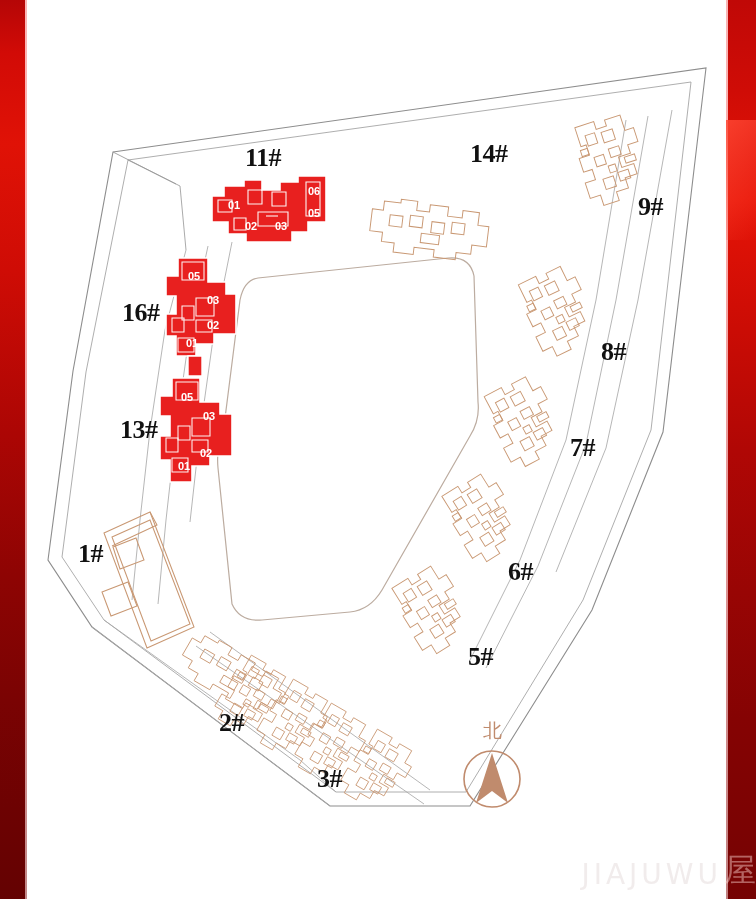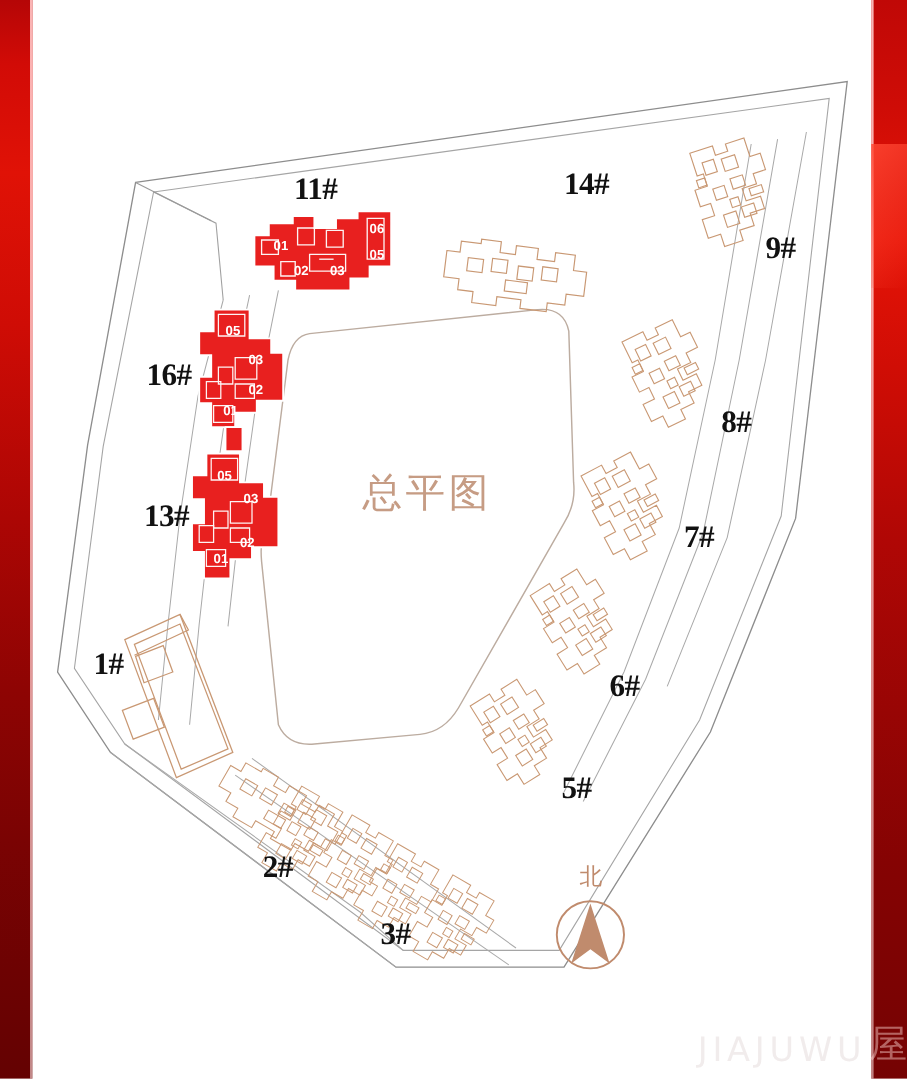--- a/index.html
+++ b/index.html
@@ -243,20 +243,19 @@
     <div class="unit" style="left:207px;top:295px;">03</div>
     <div class="unit" style="left:207px;top:320px;">02</div>
     <div class="unit" style="left:186px;top:338px;">01</div>
 
     <div class="unit" style="left:181px;top:392px;">05</div>
     <div class="unit" style="left:203px;top:411px;">03</div>
     <div class="unit" style="left:200px;top:448px;">02</div>
     <div class="unit" style="left:178px;top:461px;">01</div>
   </div>
 
-  <div class="center-title" style="left:302px;top:389px;">总平图</div>
 
   <div class="compass-n" style="left:483px;top:718px;">北</div>
 
   <div class="watermark">JIAJUWU</div>
   <div class="wm-char">屋</div>
 
 </div>
 
 </body></html>

